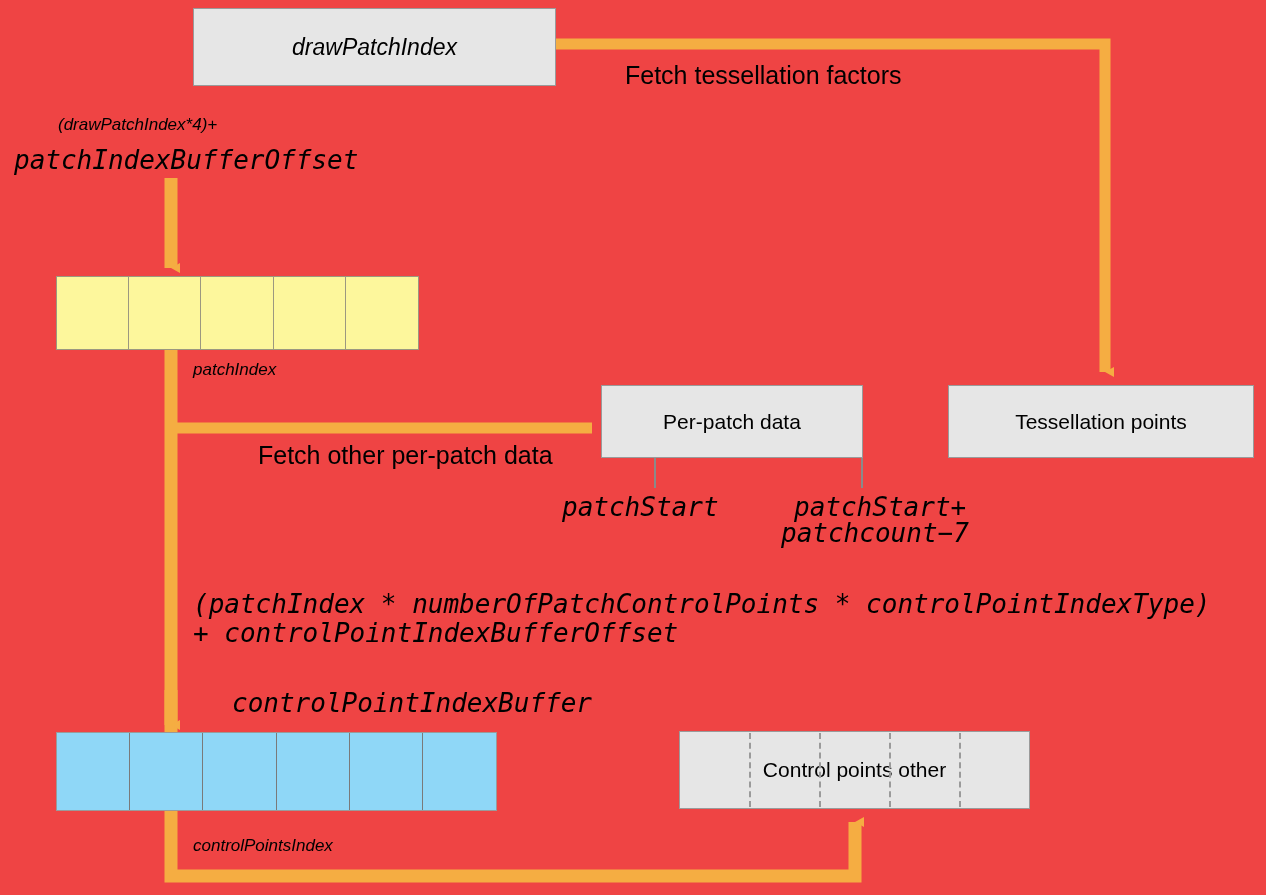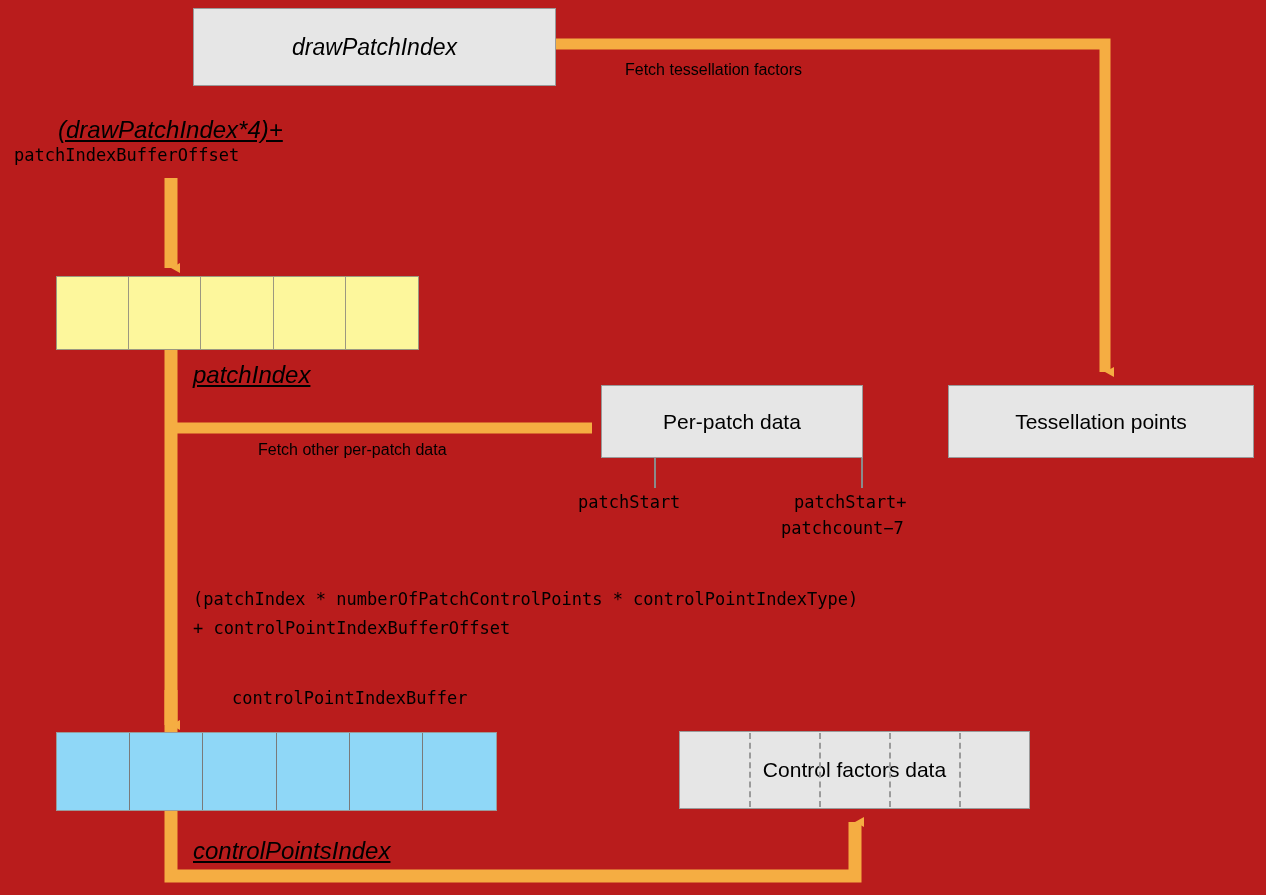--- a/index.html
+++ b/index.html
@@ -4,21 +4,21 @@
 <style>
   html, body {
     margin: 0;
     padding: 0;
     background: #ffffff;
   }
   #canvas {
     position: relative;
     width: 1266px;
     height: 895px;
-    background: #b91c1c;
+    background: #ef4444;
     overflow: hidden;
     font-family: "Liberation Sans", sans-serif;
   }
   .box {
     position: absolute;
     background: #e6e6e6;
     border: 1.5px solid #9a9a9a;
     box-sizing: border-box;
     display: flex;
     align-items: center;
@@ -36,31 +36,31 @@
     font-size: 23px;
   }
   .txt {
     position: absolute;
     color: #000000;
     white-space: pre;
     line-height: 1.22;
   }
   .mono {
     font-family: "DejaVu Sans Mono", "Liberation Mono", monospace;
-    font-size: 17px;
+    font-size: 26px;
+    font-style: italic;
   }
   .sans {
     font-family: "Liberation Sans", sans-serif;
-    font-size: 16px;
+    font-size: 25px;
   }
   .sans-i {
     font-family: "Liberation Sans", sans-serif;
-    font-size: 24px;
+    font-size: 17px;
     font-style: italic;
-    text-decoration: underline;
   }
   .cells {
     position: absolute;
     display: flex;
     border: 1.5px solid #9a9a9a;
     box-sizing: border-box;
   }
   .cells.yellow { border-color: #9c9880; }
   .cell {
     box-sizing: border-box;
@@ -145,21 +145,21 @@
 
   <div class="txt sans" style="left:222px; top:440px;margin-left:36px;">Fetch other per-patch data</div>
 
   <div class="box" style="left:601px; top:385px; width:262px; height:73px;">
     <span class="box-label">Per-patch data</span>
   </div>
 
   <div class="tick" style="left:654px; top:458px; height:30px;"></div>
   <div class="tick" style="left:861px; top:458px; height:30px;"></div>
 
-  <div class="txt mono" style="left:578px; top:492px;">patchStart</div>
+  <div class="txt mono" style="left:562px; top:492px;">patchStart</div>
   <div class="txt mono" style="left:794px; top:492px;">patchStart+</div>
   <div class="txt mono" style="left:781px; top:518px;">patchcount−7</div>
 
   <div class="box" style="left:948px; top:385px; width:306px; height:73px;">
     <span class="box-label">Tessellation points</span>
   </div>
 
   <div class="txt mono" style="left:193px; top:589px;">(patchIndex * numberOfPatchControlPoints * controlPointIndexType)</div>
   <div class="txt mono" style="left:232px; top:688px;">controlPointIndexBuffer</div>
 
@@ -168,21 +168,21 @@
   <div class="cells blue" style="left:56px; top:732px; width:441px; height:79px;">
     <div class="cell" style="width:73.5px; height:100%;"></div>
     <div class="cell" style="width:73.5px; height:100%;"></div>
     <div class="cell" style="width:73.5px; height:100%;"></div>
     <div class="cell" style="width:73.5px; height:100%;"></div>
     <div class="cell" style="width:73.5px; height:100%;"></div>
     <div class="cell" style="width:73.5px; height:100%;"></div>
   </div>
 
   <div class="box" style="left:679px; top:731px; width:351px; height:78px;">
-    <span class="box-label">Control factors data</span>
+    <span class="box-label">Control points other</span>
   </div>
   <div class="dashline" style="left:749px; top:733px; height:74px;"></div>
   <div class="dashline" style="left:819px; top:733px; height:74px;"></div>
   <div class="dashline" style="left:889px; top:733px; height:74px;"></div>
   <div class="dashline" style="left:959px; top:733px; height:74px;"></div>
 
   <div class="txt sans-i" style="left:193px; top:836px;">controlPointsIndex</div>
 
 </div>
 

